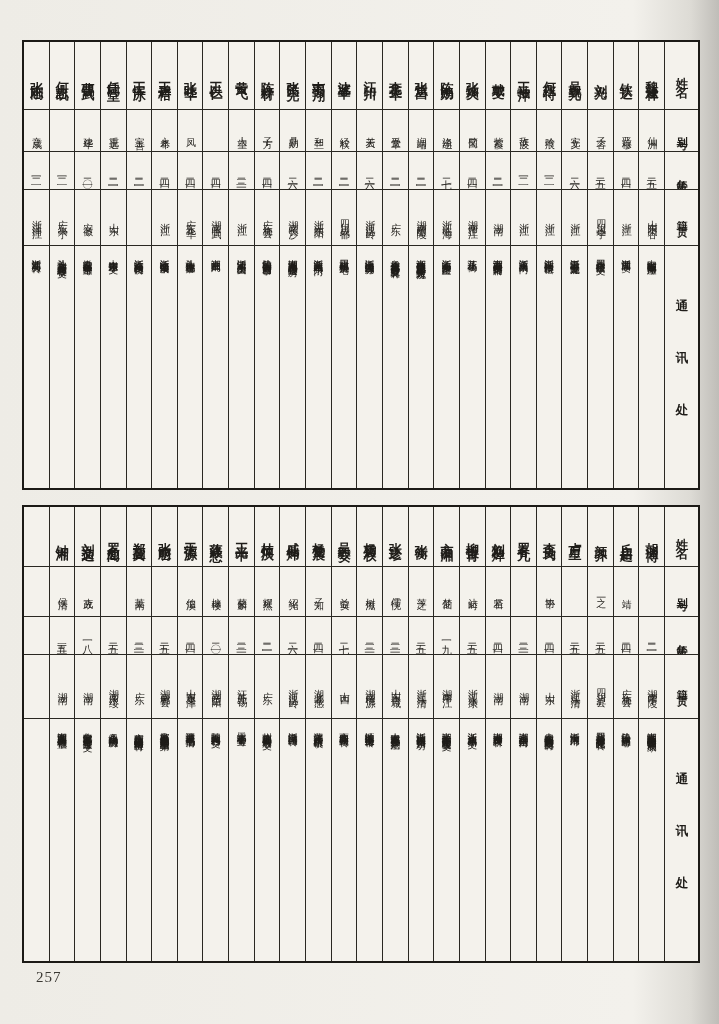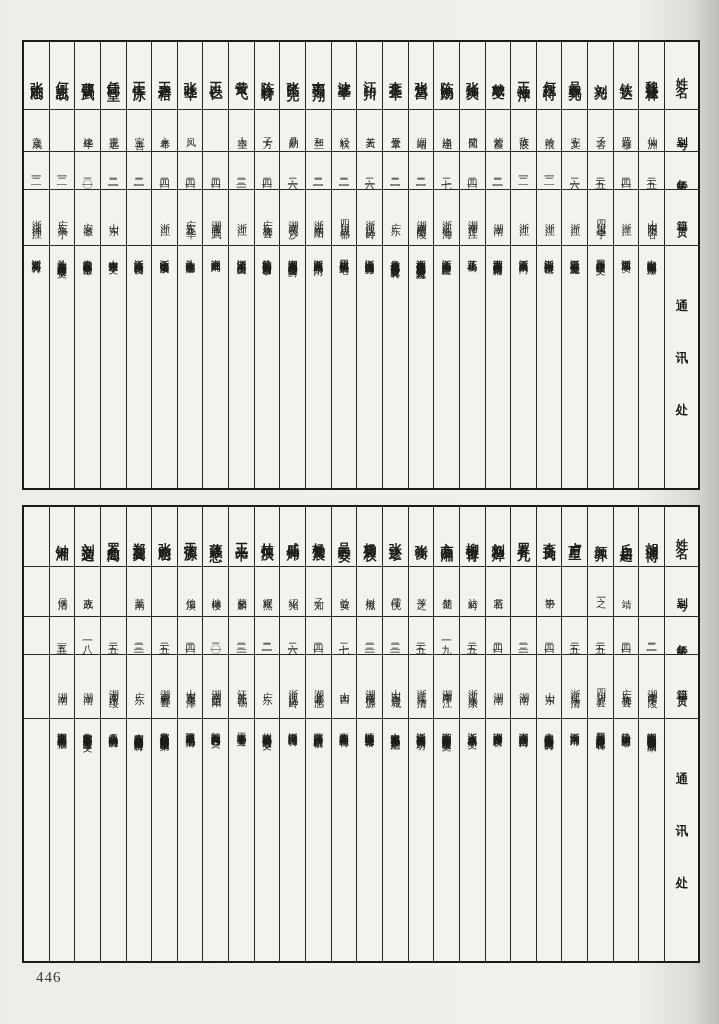--- a/index.html
+++ b/index.html
@@ -424,14 +424,14 @@
       </div>
       <div class="col">
         <div class="cell name"></div>
         <div class="cell alt"></div>
         <div class="cell age"></div>
         <div class="cell origin"></div>
         <div class="cell contact"></div>
       </div>
     </div>
 
-  <div class="pagenum">446</div>
+  <div class="pagenum">257</div>
 </div>
 
 </body></html>

